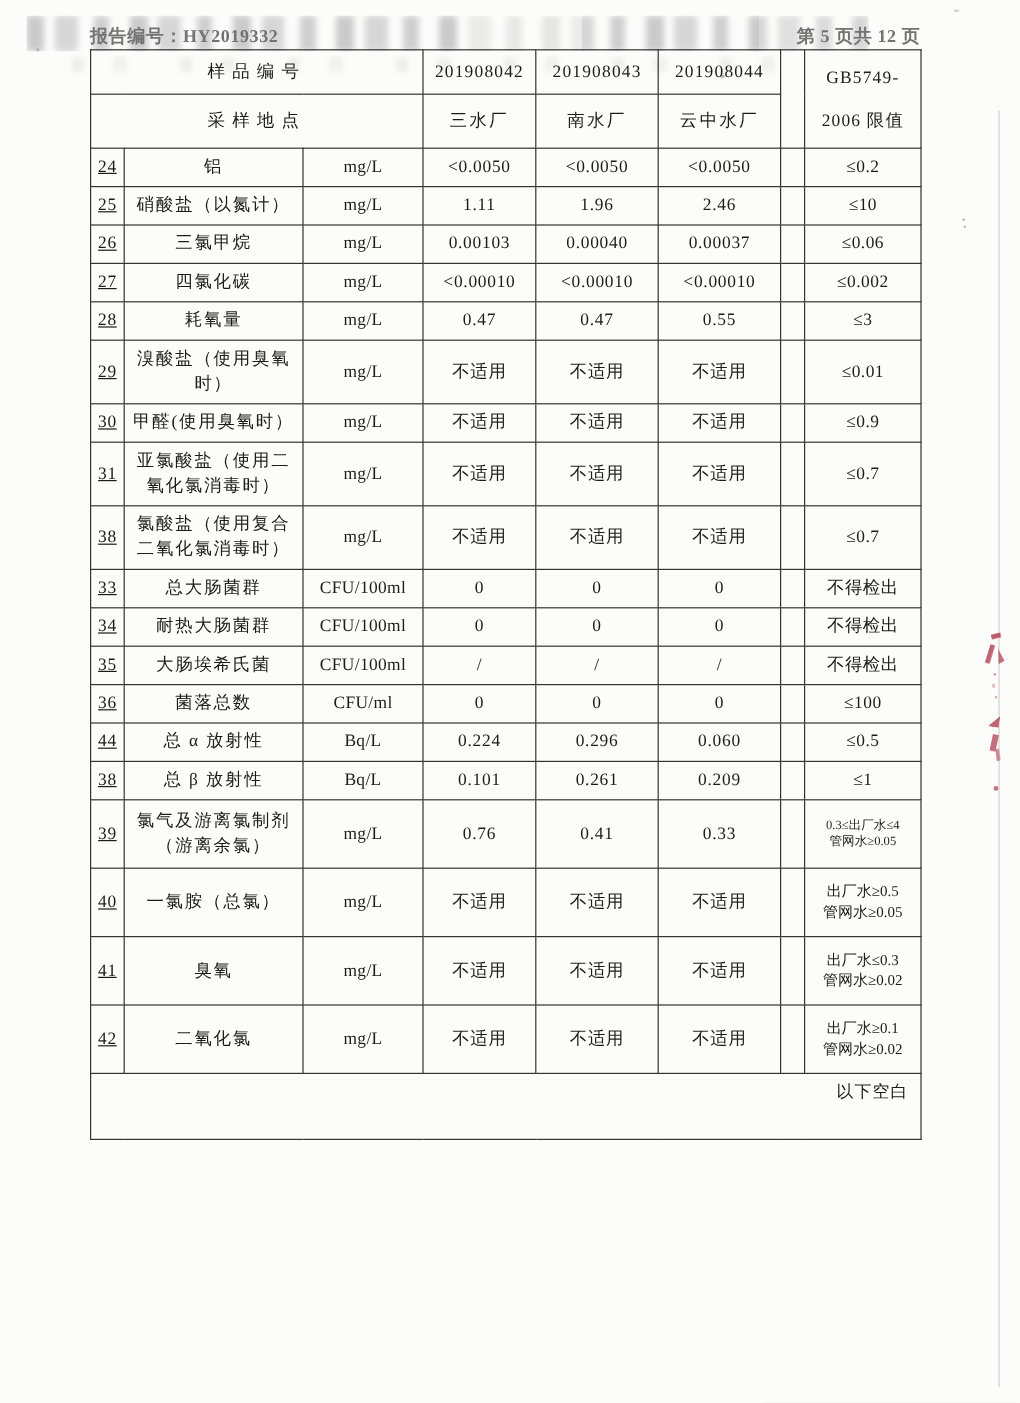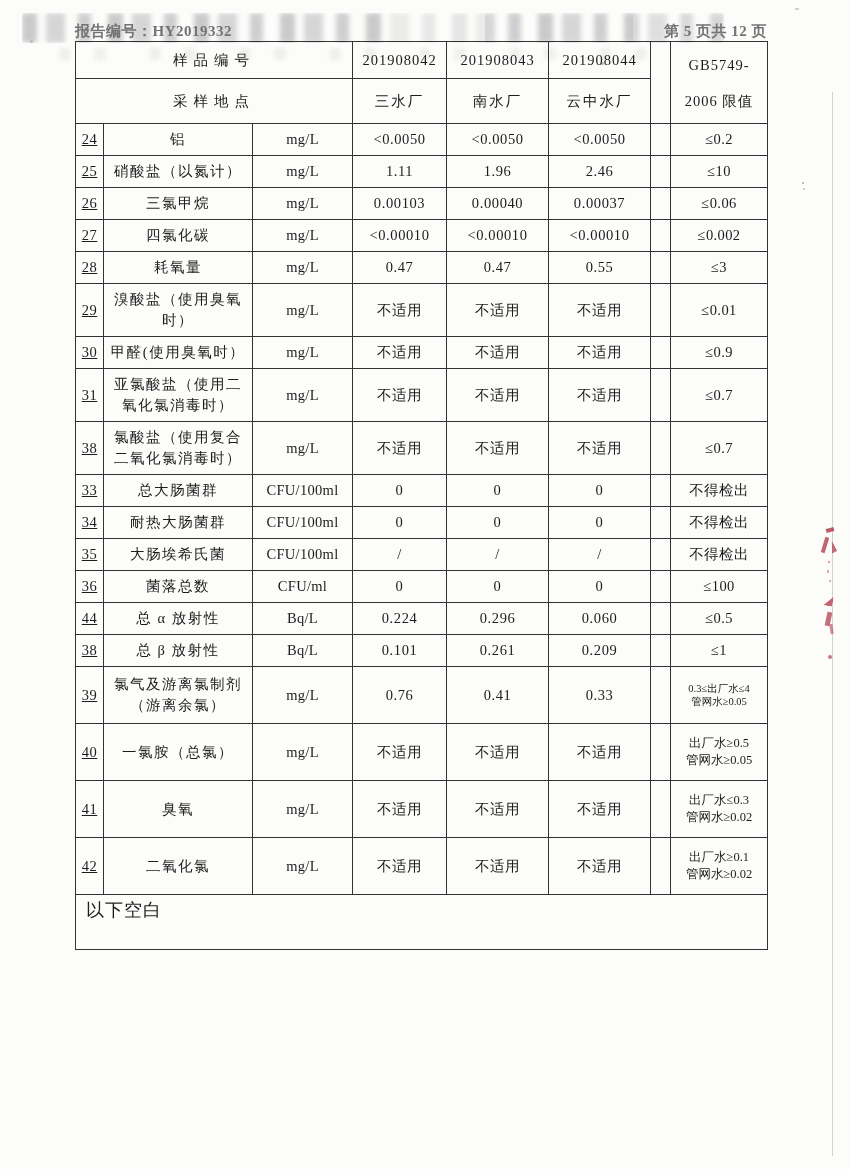--- a/index.html
+++ b/index.html
@@ -49,22 +49,22 @@
   td.c-name{text-align:left;padding-left:7px;font-size:15px;letter-spacing:1.5px;line-height:21px;}
   td.c-unit{font-size:13.5px;letter-spacing:.3px;}
   td.c-val{font-size:14px;letter-spacing:.6px;}
   td.c-limit{font-size:14px;letter-spacing:.4px;padding:4px 1px;}
   tr.tall td{height:46px;}
   .limit-line{display:block;text-align:center;}
   .limit-line.md{font-size:12.5px;line-height:17px;letter-spacing:0;}
   .limit-line.sm{font-size:10.5px;line-height:13.5px;letter-spacing:0;}
 
   tfoot td.c-footer{
-    text-align:left;vertical-align:top;height:44px;
-    padding:5px 10px;font-size:18px;letter-spacing:1px;
+    text-align:right;vertical-align:top;height:44px;
+    padding:5px 10px;font-size:14px;letter-spacing:1px;
   }
 
   
   .ghost-band{
     position:absolute;top:13px;left:22px;width:702px;height:30px;
     opacity:.32;filter:blur(2.5px);border-radius:2px;
     background:repeating-linear-gradient(90deg,
       #63636a 0 15px, transparent 15px 24px,
       #87878e 24px 43px, transparent 43px 56px,
       #70707a 56px 69px, transparent 69px 86px);

